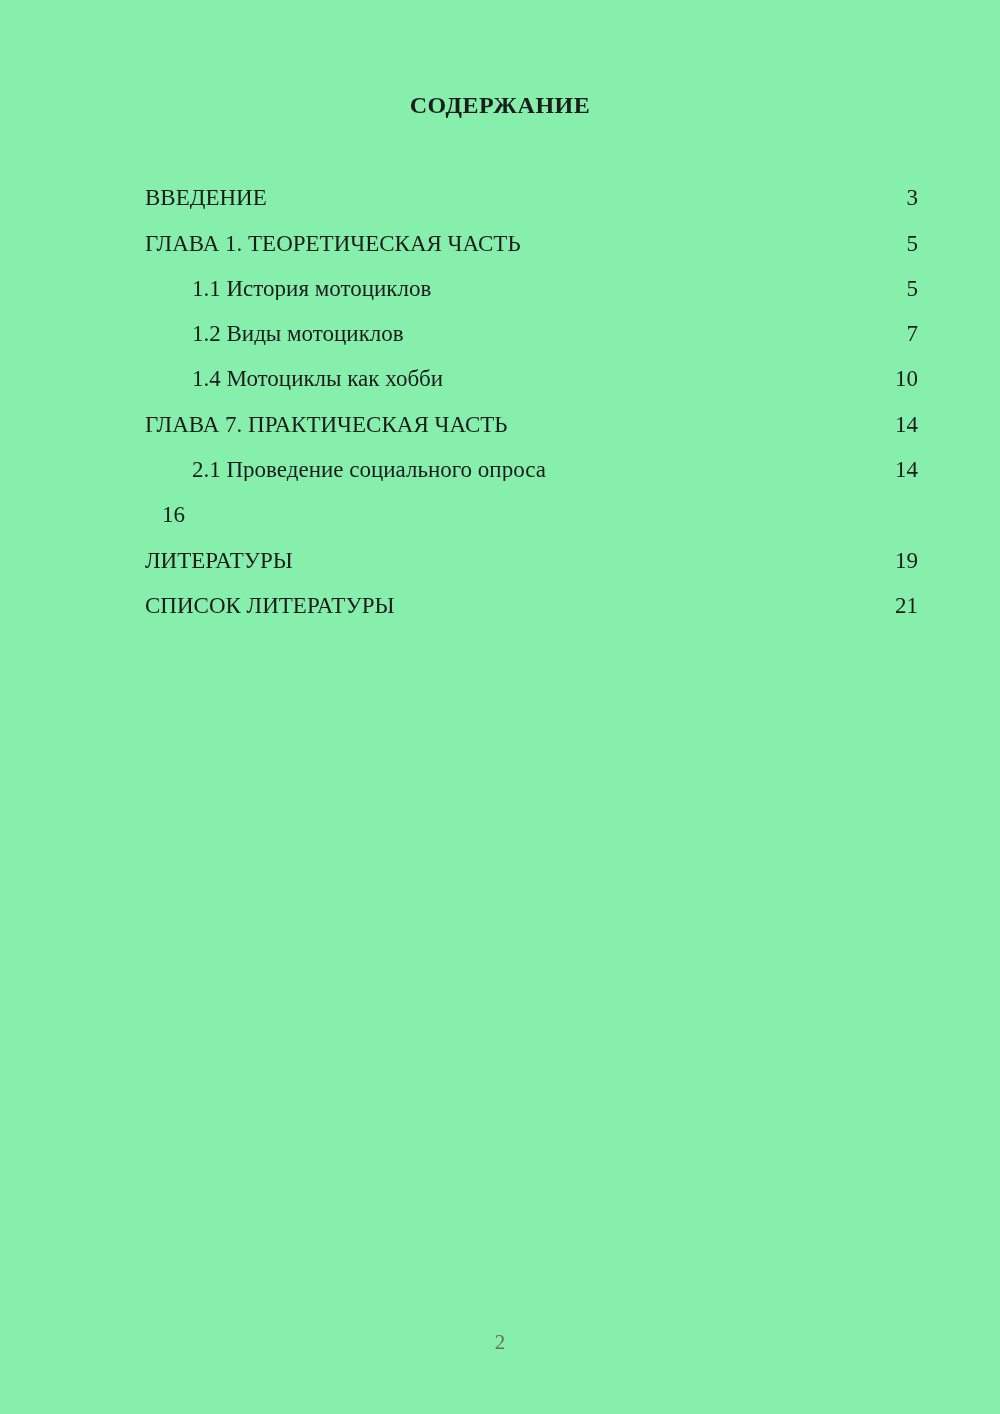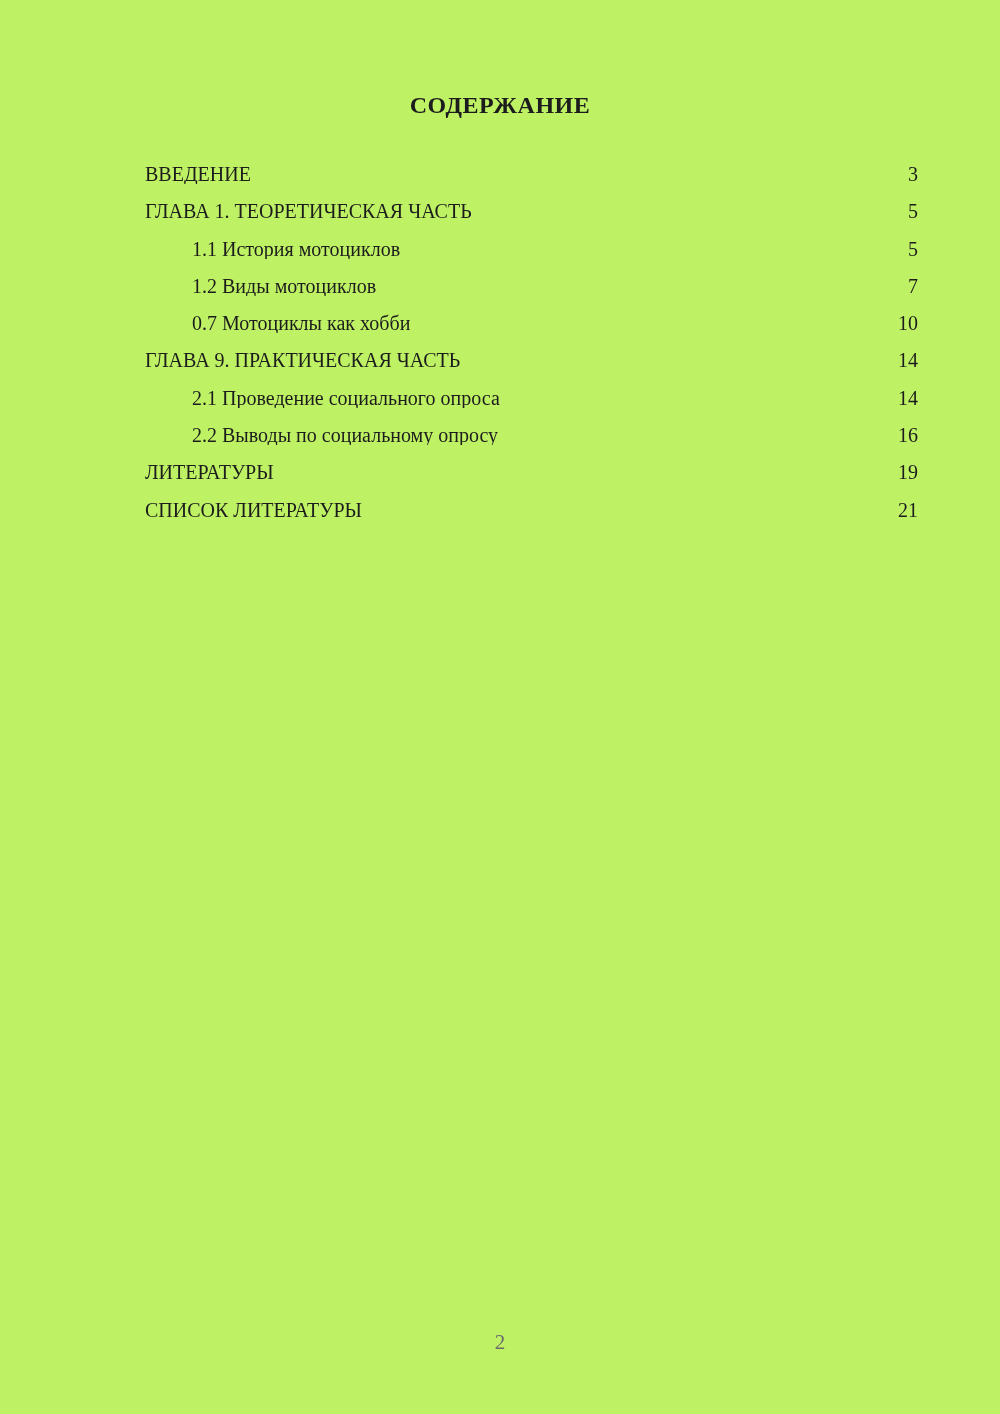--- a/index.html
+++ b/index.html
@@ -4,21 +4,21 @@
 <style>
   html, body {
     margin: 0;
     padding: 0;
     background: #ffffff;
   }
   .page {
     position: relative;
     width: 1000px;
     height: 1414px;
-    background: #bef264;
+    background: #86efac;
     font-family: "Liberation Serif", "DejaVu Serif", serif;
     color: #1c1c1c;
     overflow: hidden;
     box-sizing: border-box;
   }
   .doc-title {
     position: absolute;
     top: 92px;
     left: 0;
     width: 100%;
@@ -28,24 +28,25 @@
     letter-spacing: 0.5px;
   }
   .toc {
     position: absolute;
     top: 164px;
     left: 145px;
     width: 773px;
   }
   .toc-row {
     display: flex;
-    align-items: flex-start;
+    align-items: flex-end;
     height: 37.3px;
-    font-size: 20px;
+    font-size: 23px;
     line-height: 1;
+    margin-top: 8px;
   }
   .toc-label {
     flex: 1 1 auto;
     white-space: nowrap;
     overflow: hidden;
   }
   .toc-row.sub .toc-label {
     padding-left: 47px;
   }
   .toc-page {
@@ -87,36 +88,35 @@
       <span class="toc-page">5</span>
     </div>
 
     <div class="toc-row sub">
       <span class="toc-label">1.2 Виды мотоциклов</span>
       <span class="toc-page">7</span>
     </div>
 
 
     <div class="toc-row sub">
-      <span class="toc-label">0.7 Мотоциклы как хобби</span>
+      <span class="toc-label">1.4 Мотоциклы как хобби</span>
       <span class="toc-page">10</span>
     </div>
 
     <div class="toc-row">
-      <span class="toc-label">ГЛАВА 9. ПРАКТИЧЕСКАЯ ЧАСТЬ</span>
+      <span class="toc-label">ГЛАВА 7. ПРАКТИЧЕСКАЯ ЧАСТЬ</span>
       <span class="toc-page">14</span>
     </div>
 
     <div class="toc-row sub">
       <span class="toc-label">2.1 Проведение социального опроса</span>
       <span class="toc-page">14</span>
     </div>
 
     <div class="toc-row sub">
-      <span class="toc-label">2.2 Выводы по социальному опросу</span>
       <span class="toc-page">16</span>
     </div>
 
     <div class="toc-row">
       <span class="toc-label">ЛИТЕРАТУРЫ</span>
       <span class="toc-page">19</span>
     </div>
 
     <div class="toc-row">
       <span class="toc-label">СПИСОК ЛИТЕРАТУРЫ</span>

